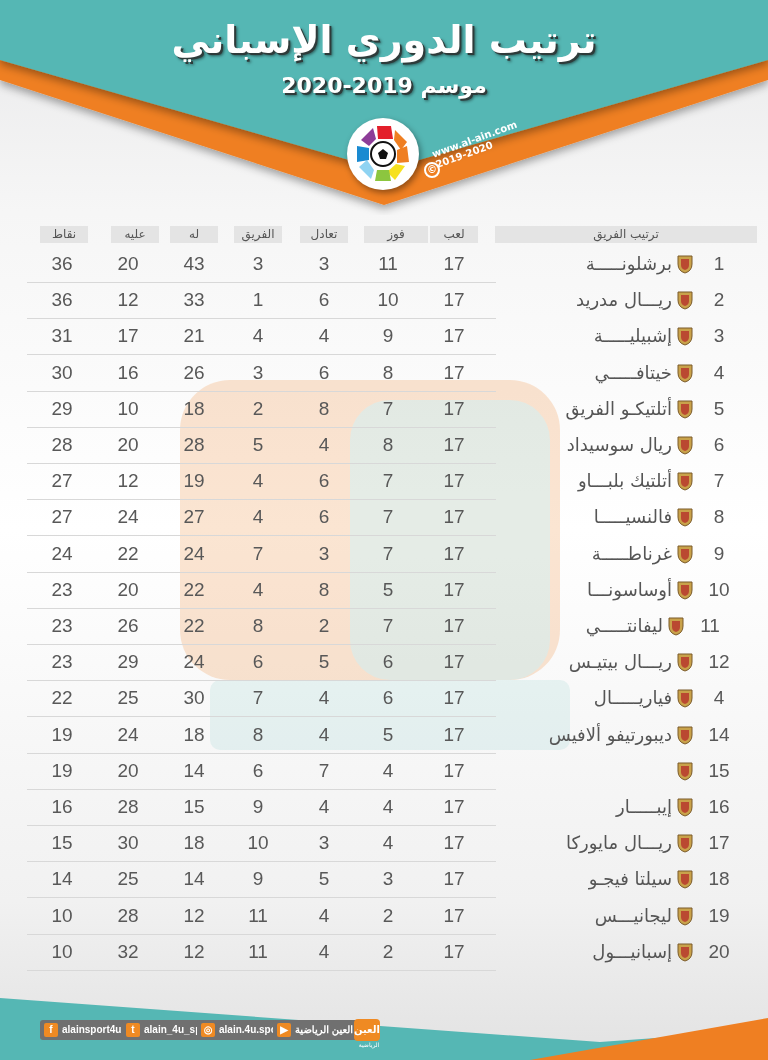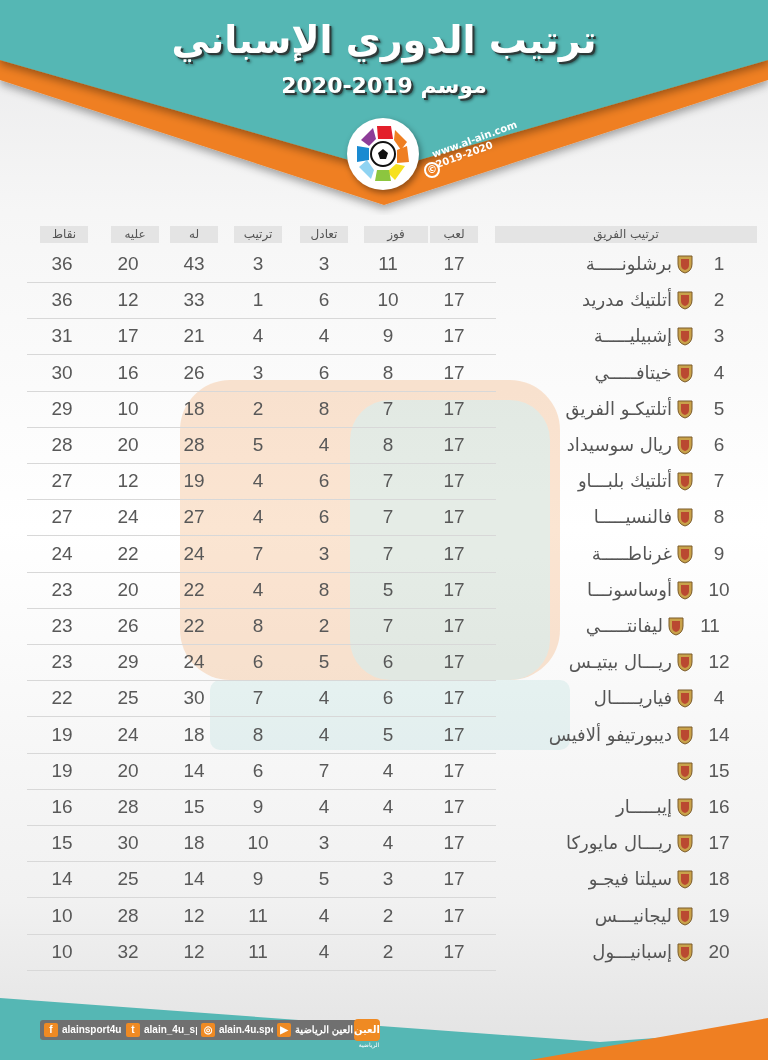--- a/index.html
+++ b/index.html
@@ -120,21 +120,21 @@
   <rect x="180" y="20" width="200" height="280" rx="40" fill="#55b7b4" opacity="0.7"></rect>
   <rect x="40" y="300" width="360" height="70" rx="10" fill="#55b7b4" opacity="0.6"></rect>
 </svg>
 
 <div class="table-wrap">
   <div class="hdr-row">
     <div class="hdr-cell" style="left:495px;width:262px;">ترتيب الفريق</div>
     <div class="hdr-cell" style="left:430px;width:48px;">لعب</div>
     <div class="hdr-cell" style="left:364px;width:64px;">فوز</div>
     <div class="hdr-cell" style="left:300px;width:48px;">تعادل</div>
-    <div class="hdr-cell" style="left:234px;width:48px;">ترتيب</div>
+    <div class="hdr-cell" style="left:234px;width:48px;">الفريق</div>
     <div class="hdr-cell" style="left:170px;width:48px;">له</div>
     <div class="hdr-cell" style="left:104px;width:48px;margin-left:7px;">عليه</div>
     <div class="hdr-cell" style="left:40px;width:48px;">نقاط</div>
   </div>
   <div id="rows">
       <div style="position: absolute; left: 0px; top: 20px; width: 768px; height: 36px;">
         <div class="team-area" style="left:495px;width:273px;top:0;">
       <span class="team-name">برشلونـــــة</span>
       <svg class="crest" viewBox="0 0 18 20">
         <path d="M2,2 L16,2 L16,10 Q16,17 9,19 Q2,17 2,10 Z" fill="#c9a24a" stroke="#7a5a2a" stroke-width="1"></path>
@@ -146,21 +146,21 @@
         <span class="num" style="left:366px;">11</span>
         <span class="num" style="left:302px;">3</span>
         <span class="num" style="left:236px;">3</span>
         <span class="num" style="left:172px;">43</span>
         <span class="num" style="left:106px;">20</span>
         <span class="num" style="left:40px;">36</span>
         <div class="row-line" style="top:36px;left:27px;width:469px;"></div>
       </div>
       <div style="position: absolute; left: 0px; top: 56.2px; width: 768px; height: 36px;">
         <div class="team-area" style="left:495px;width:273px;top:0;">
-      <span class="team-name">أتلتيك مدريد</span>
+      <span class="team-name">ريـــال مدريد</span>
       <svg class="crest" viewBox="0 0 18 20">
         <path d="M2,2 L16,2 L16,10 Q16,17 9,19 Q2,17 2,10 Z" fill="#c9a24a" stroke="#7a5a2a" stroke-width="1"></path>
         <path d="M5,5 L13,5 L13,11 Q13,15 9,16 Q5,15 5,11 Z" fill="#b7332a" opacity="0.8"></path>
       </svg>
       <span class="rank">2</span>
     </div>
         <span class="num" style="left:432px;">17</span>
         <span class="num" style="left:366px;">10</span>
         <span class="num" style="left:302px;">6</span>
         <span class="num" style="left:236px;">1</span>

